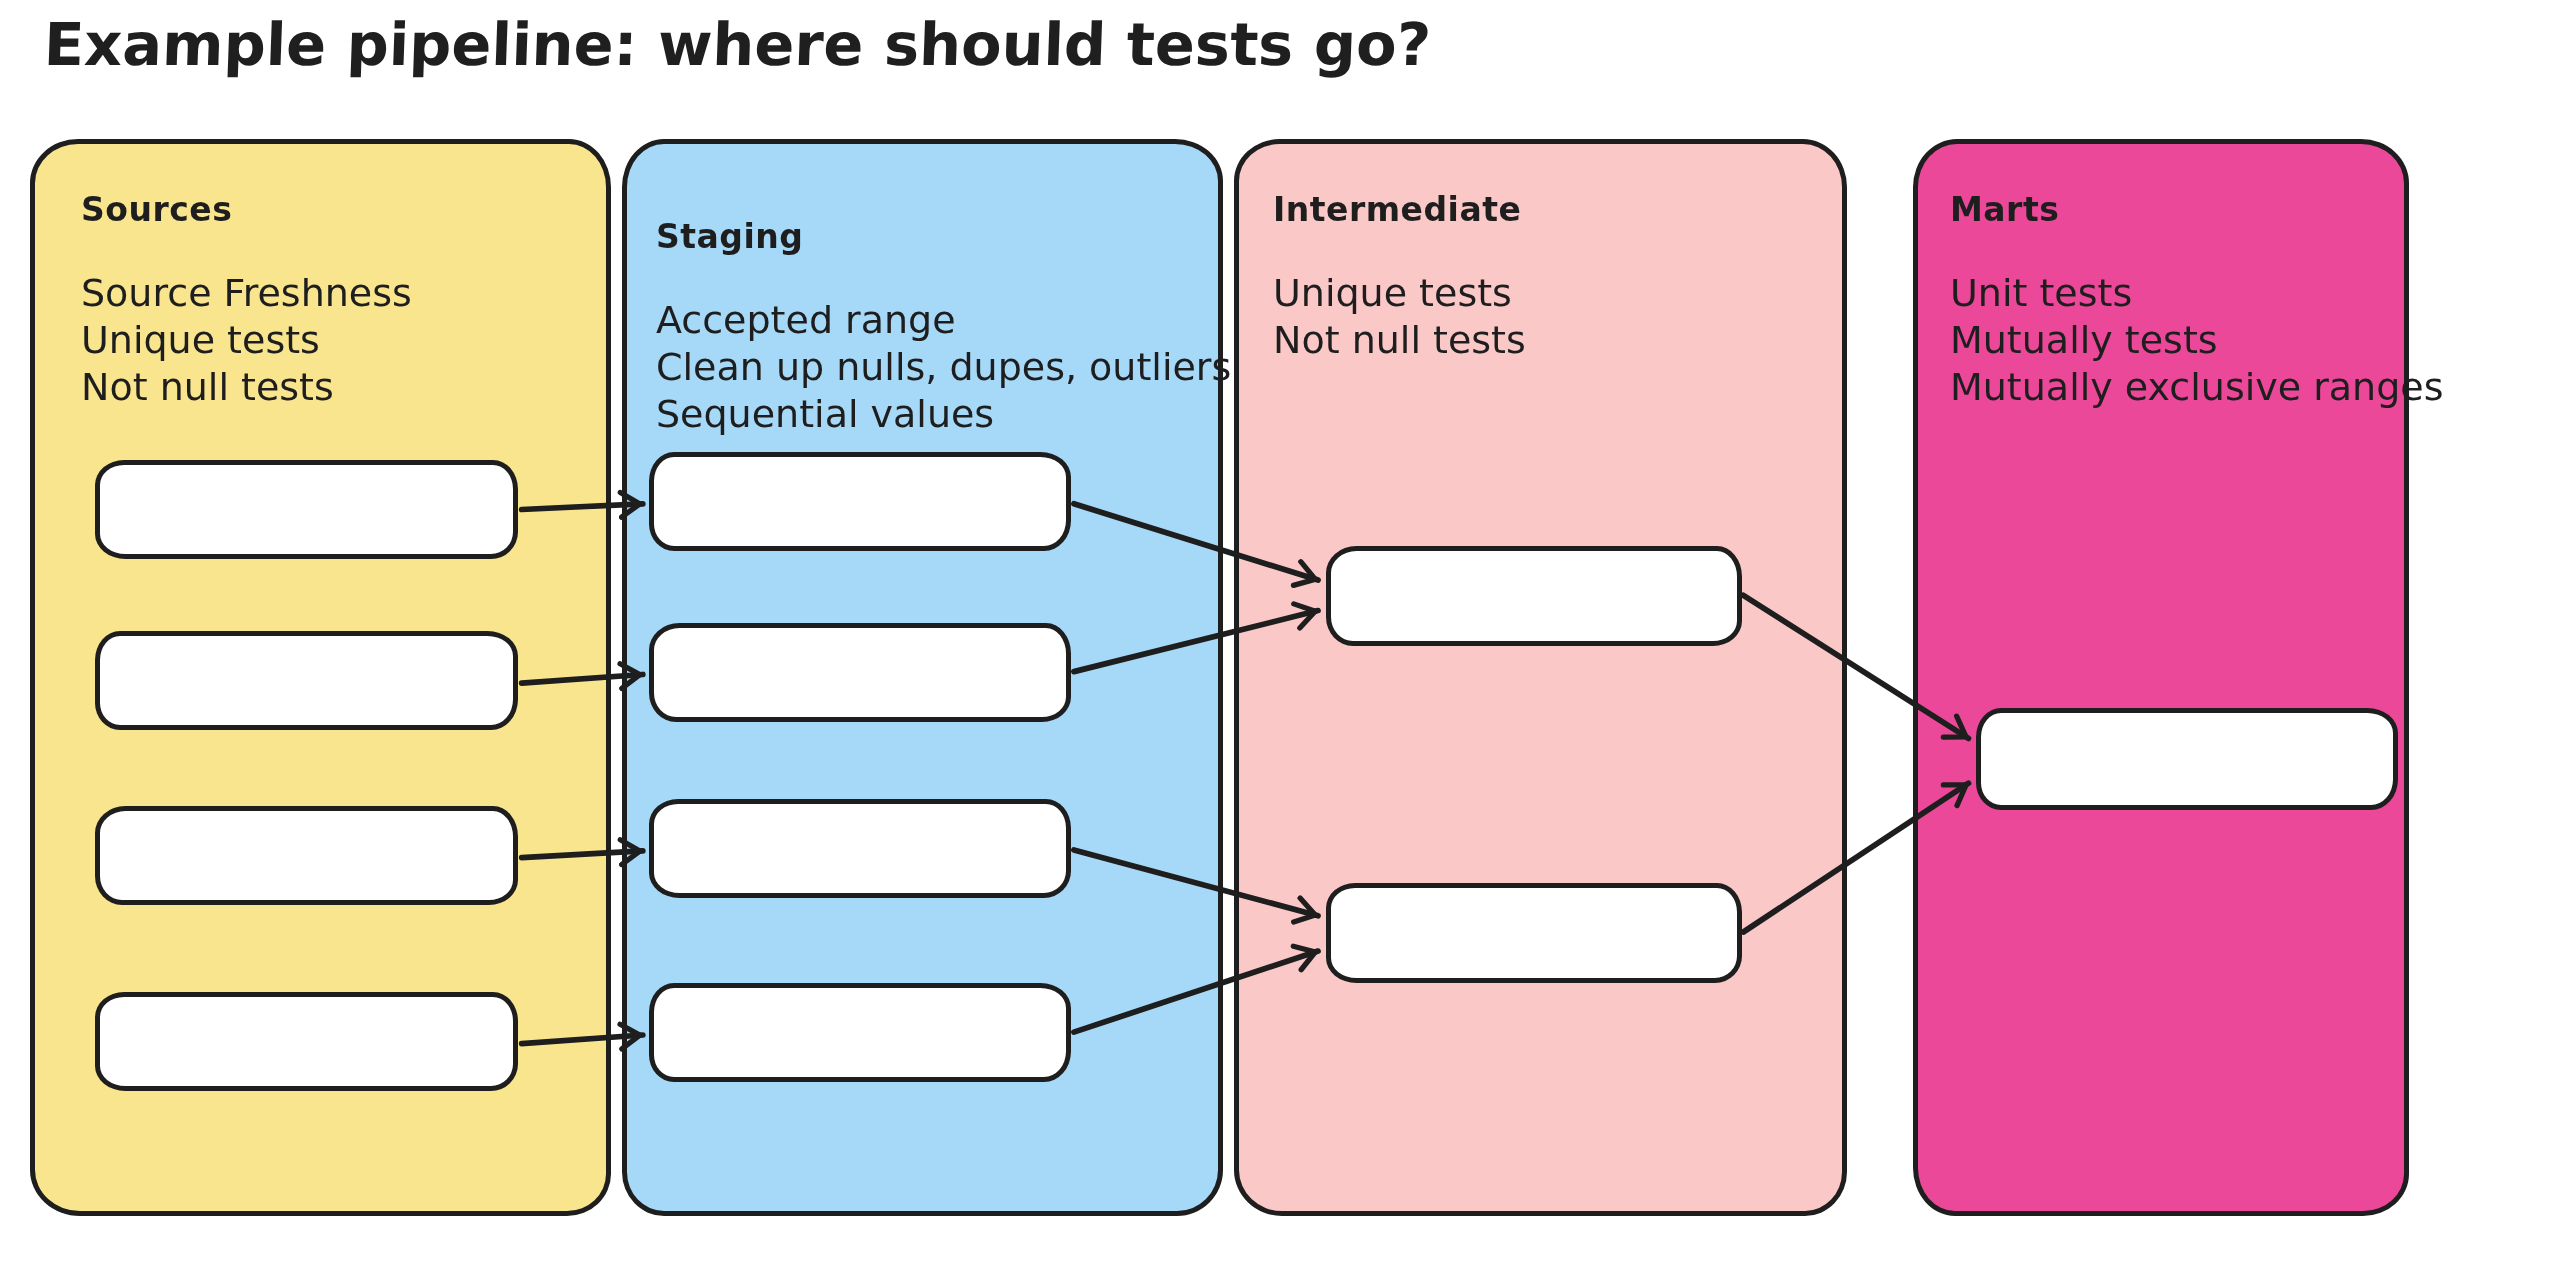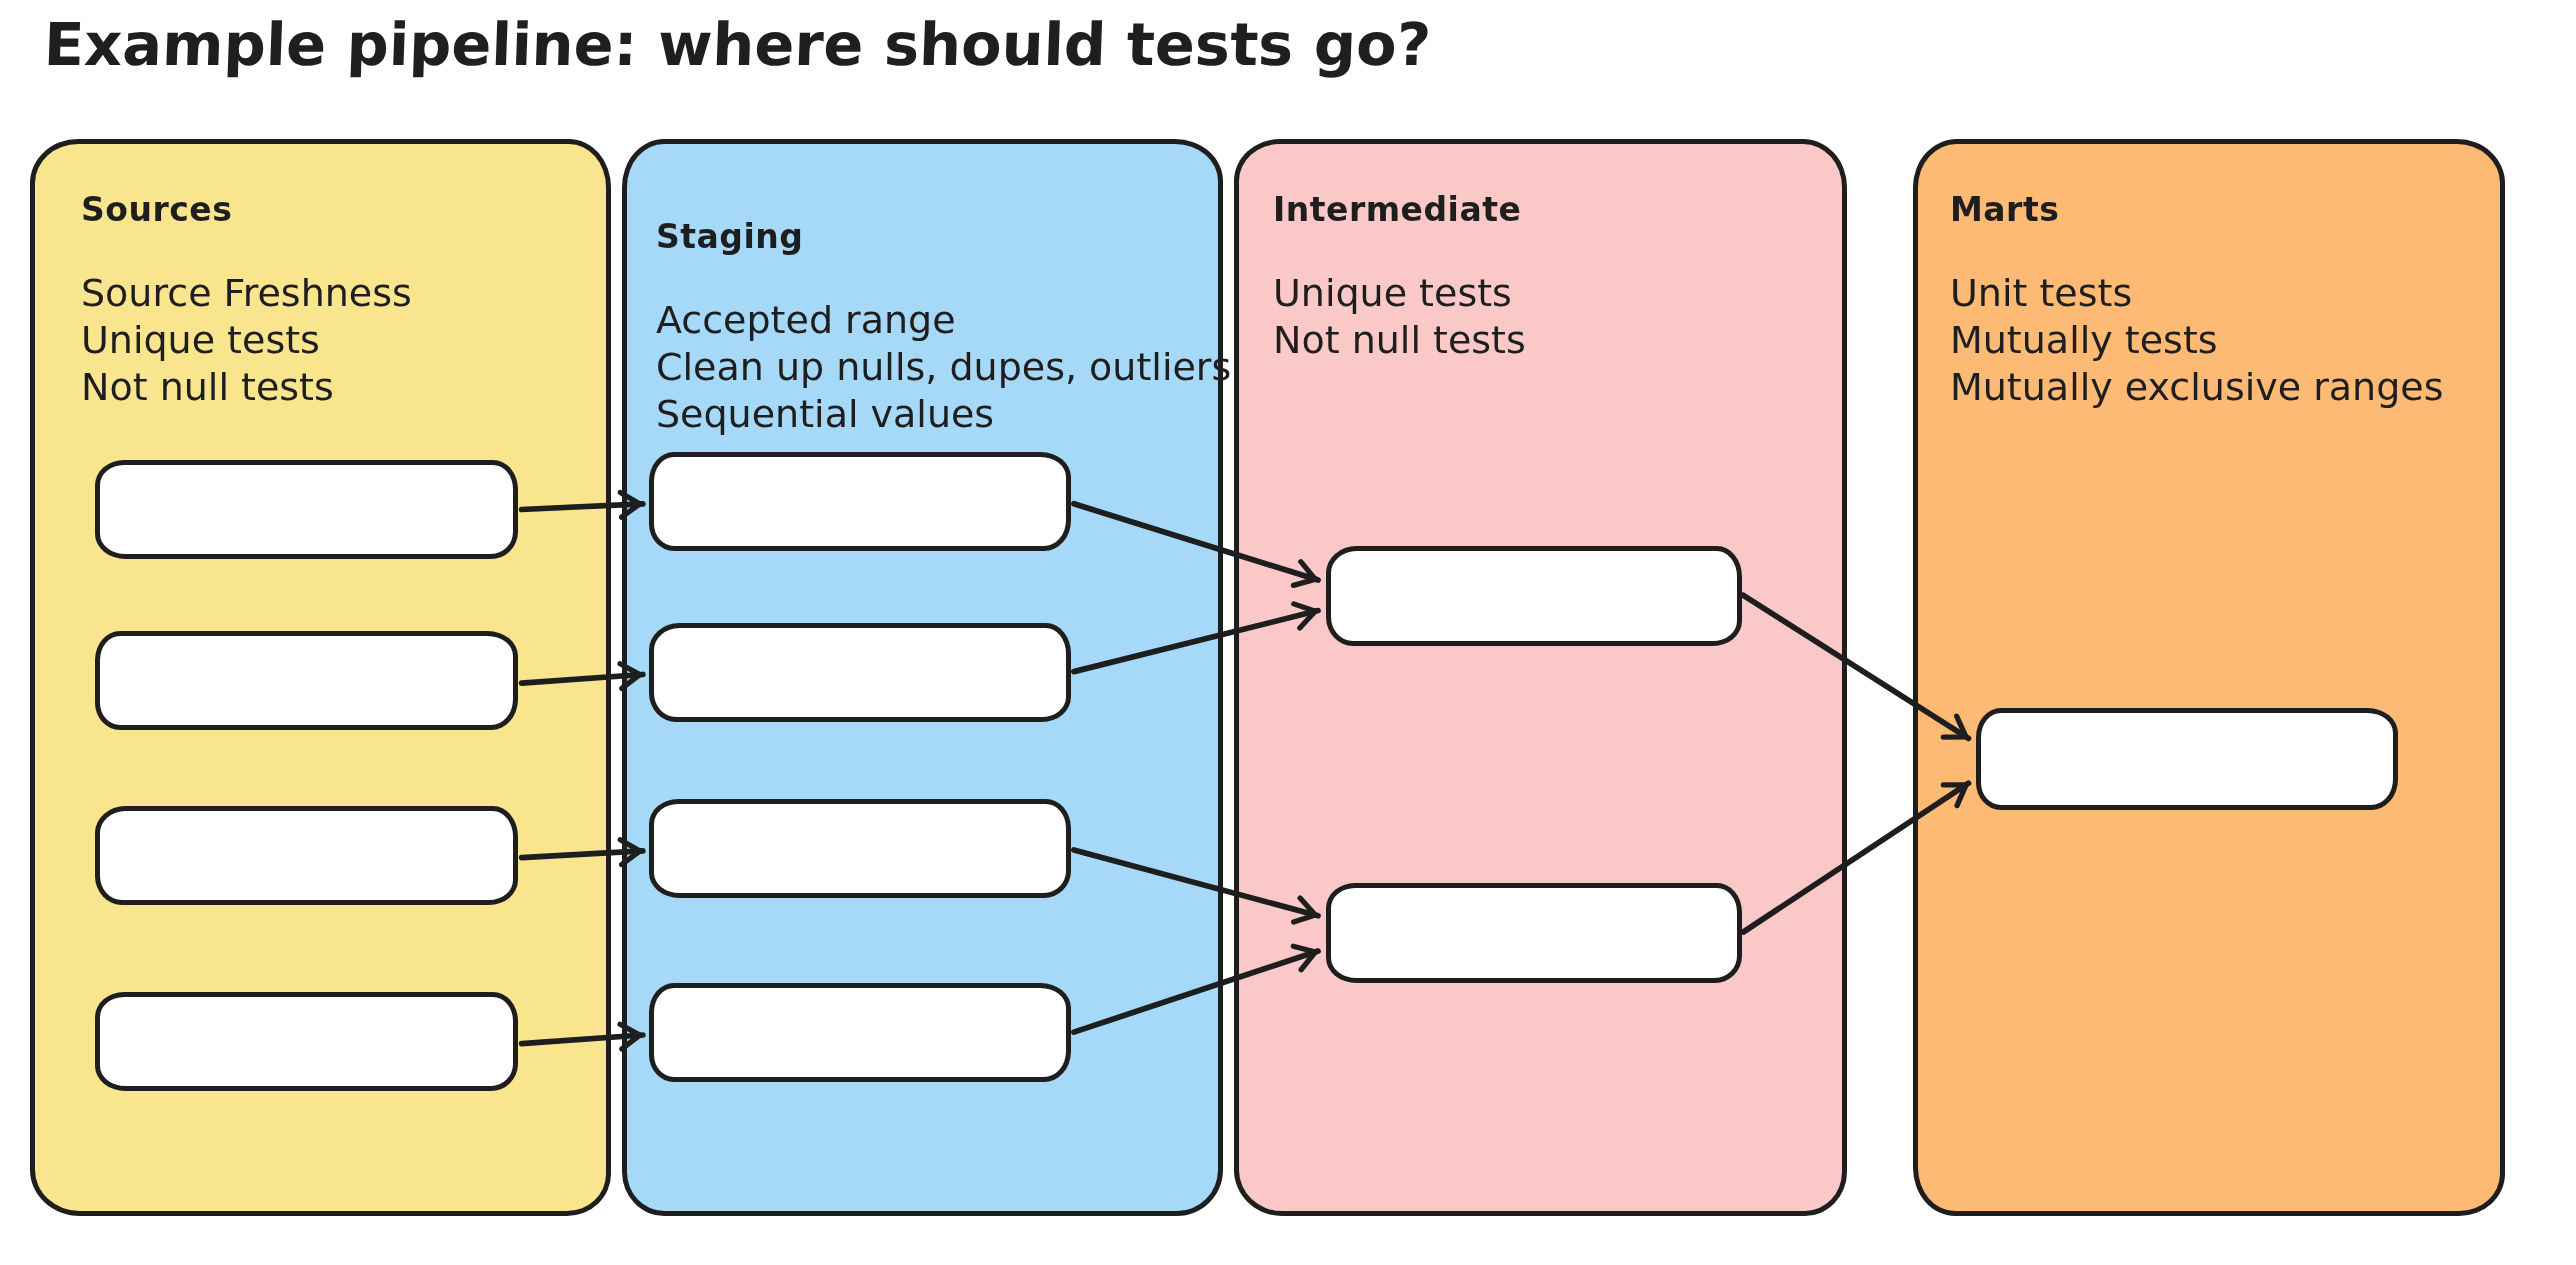--- a/index.html
+++ b/index.html
@@ -20,21 +20,21 @@
   .column{
     position:absolute;top:139px;height:1077px;
     border:5.7px solid #1e1e1e;box-sizing:border-box;
   }
   .col-sources{left:30px;width:581px;background:#F9E58D;
     border-radius:48px 42px 44px 50px / 44px 48px 42px 46px;}
   .col-staging{left:622px;width:601px;background:#A6D8F8;
     border-radius:42px 48px 46px 42px / 48px 42px 46px 44px;}
   .col-intermediate{left:1234px;width:613px;background:#FBC8C8;
     border-radius:46px 44px 42px 48px / 42px 48px 44px 46px;}
-  .col-marts{left:1913px;width:592px;background:#fdba74;
+  .col-marts{left:1913px;width:496px;background:#ec4899;
     border-radius:44px 48px 46px 42px / 48px 44px 42px 48px;}
 
   .col-title{
     position:absolute;top:46px;
     font-size:33px;font-weight:700;letter-spacing:0.5px;white-space:nowrap;
   }
   .notes{position:absolute;top:126px;}
   .note{font-size:38px;line-height:47px;white-space:nowrap;font-weight:400;}
   .pad-a .col-title,.pad-a .notes{left:46px;}
   .pad-b .col-title,.pad-b .notes{left:29px;margin-top:27px;}

